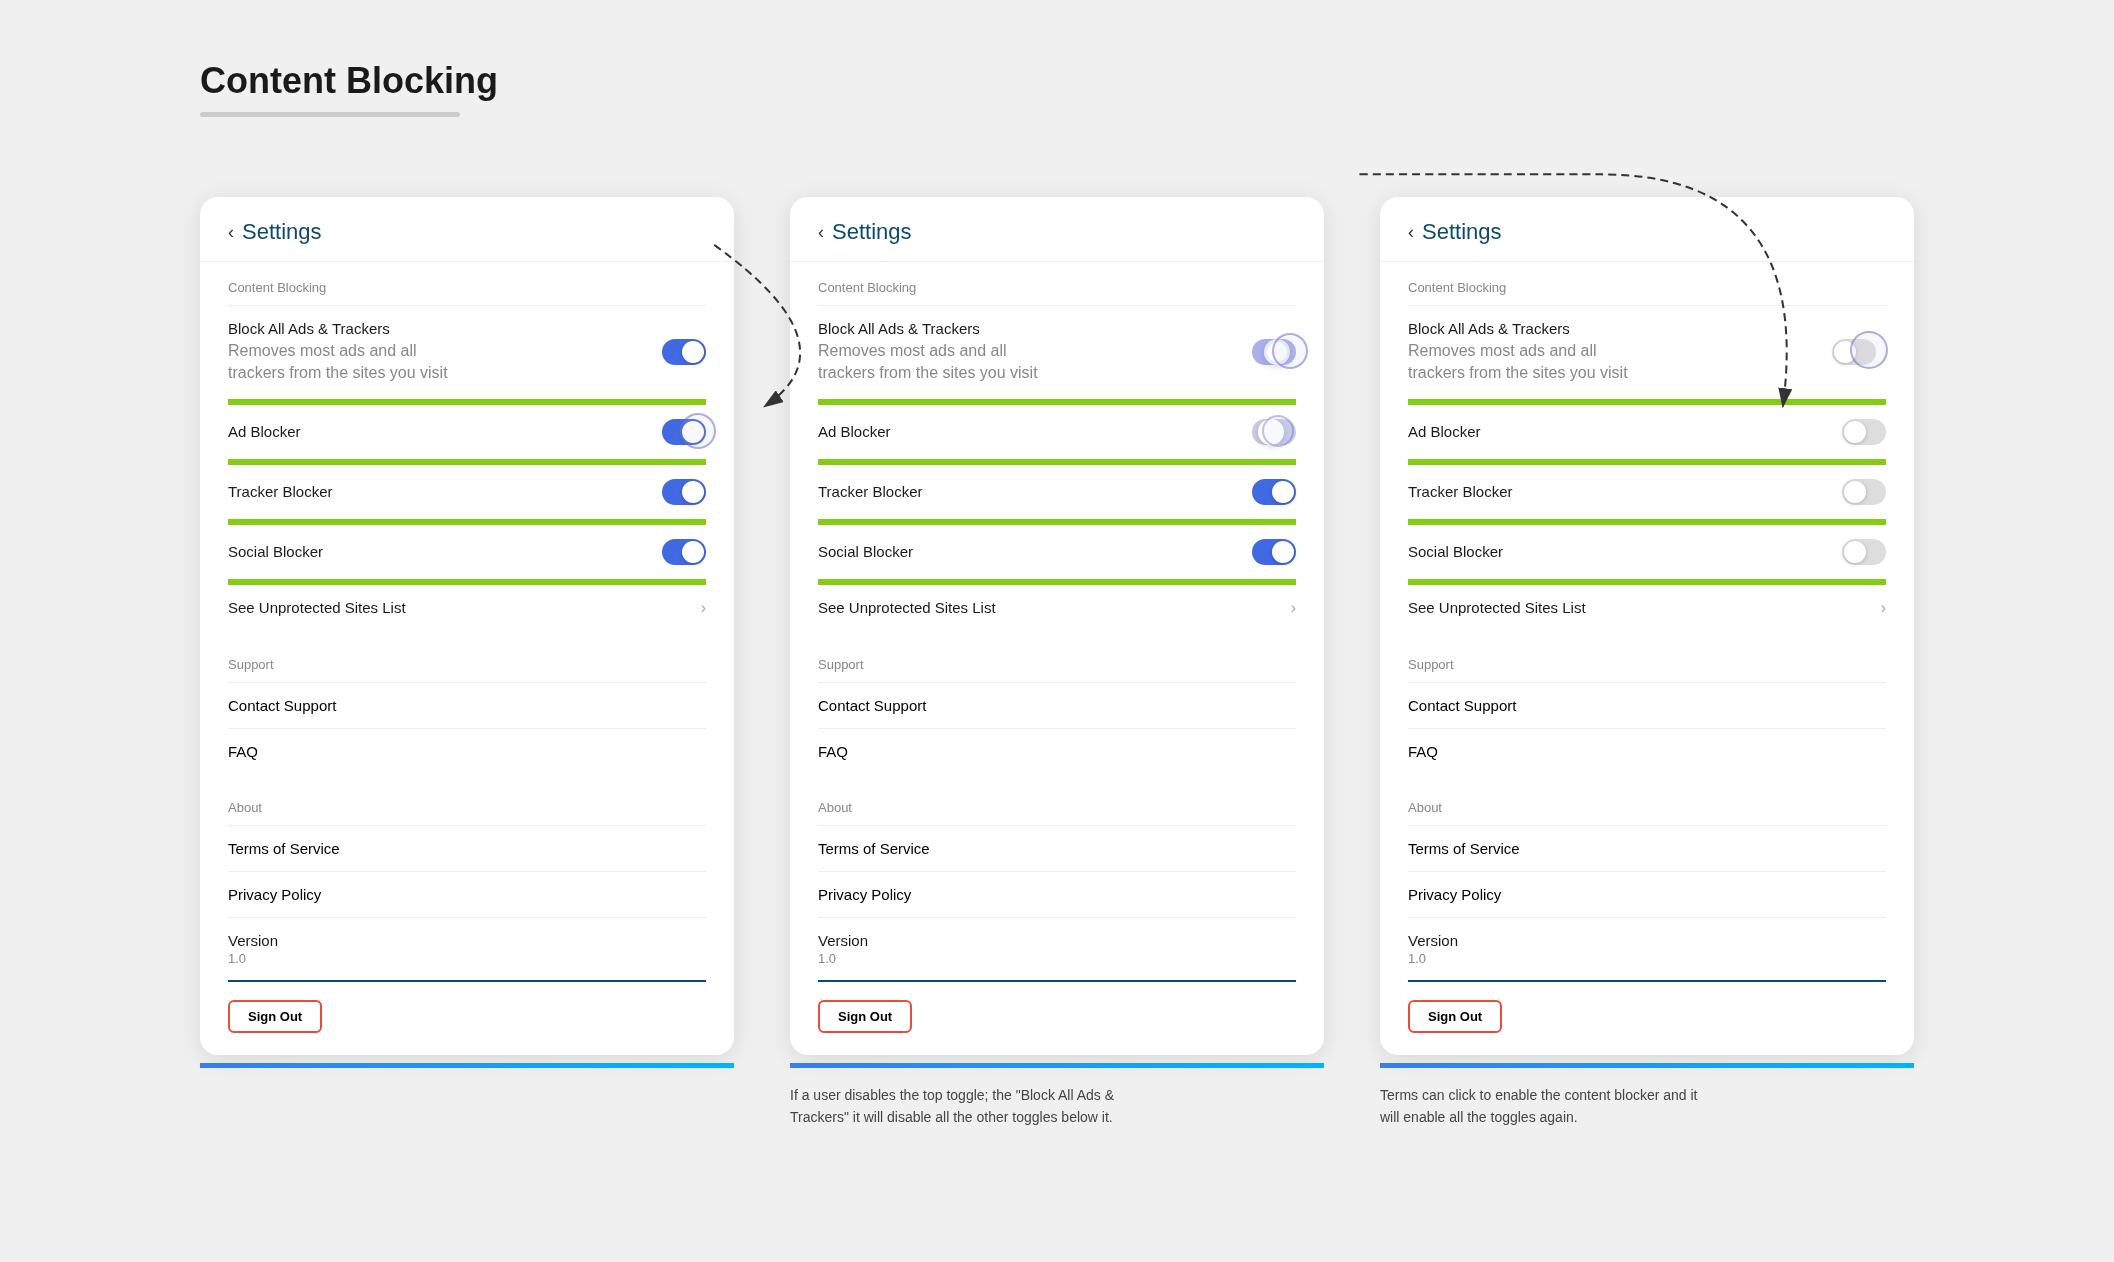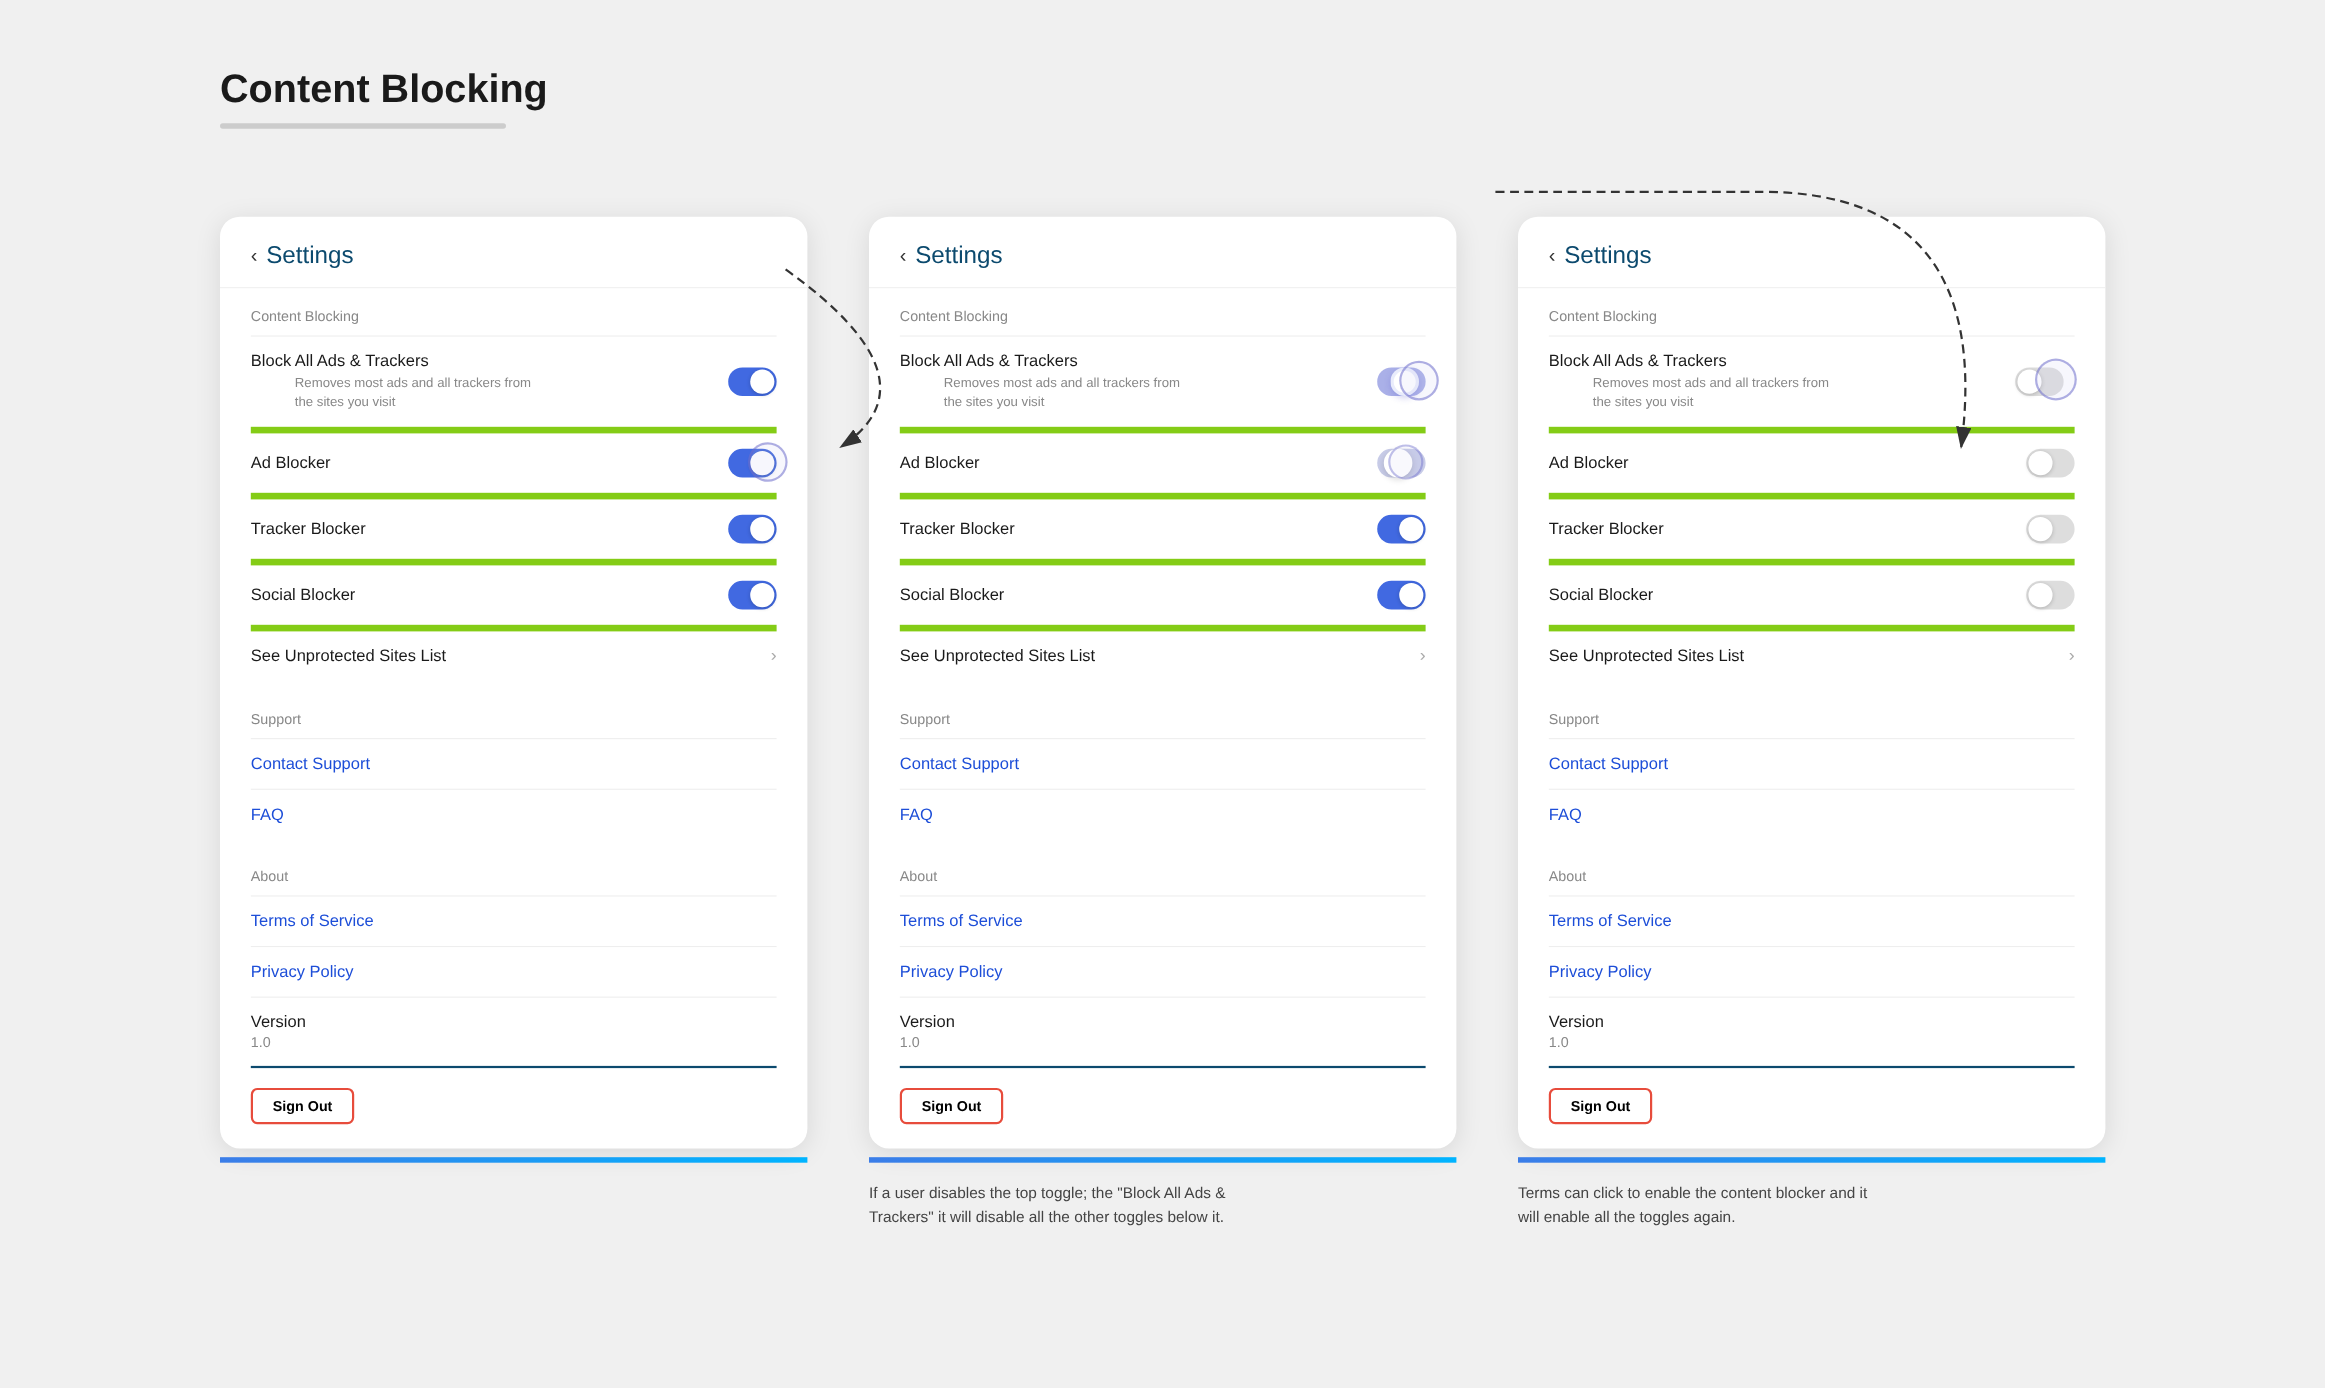--- a/index.html
+++ b/index.html
@@ -107,26 +107,25 @@
       border-bottom: none;
     }
 
     .row-label {
       font-size: 15px;
       color: #1a1a1a;
       font-weight: 500;
     }
 
     .row-sublabel {
-      font-size: 12px;
+      font-size: 16px;
       color: #888;
       margin-top: 3px;
       line-height: 1.4;
       max-width: 220px;
-      margin-left: 40px;
     }
 
     .row-left {
       flex: 1;
     }
 
     .chevron-right {
       font-size: 16px;
       color: #aaa;
     }
@@ -171,21 +170,21 @@
       border-bottom: 1px solid #eee;
       cursor: pointer;
     }
 
     .link-item:last-child {
       border-bottom: none;
     }
 
     .link-text {
       font-size: 15px;
-      color: #1d4ed8;
+      color: #000000;
       font-weight: 500;
       text-align: center;
     }
 
     
     .version-item {
       padding: 14px 0;
       border-bottom: 2px solid #0c4a6e;
     }
 

